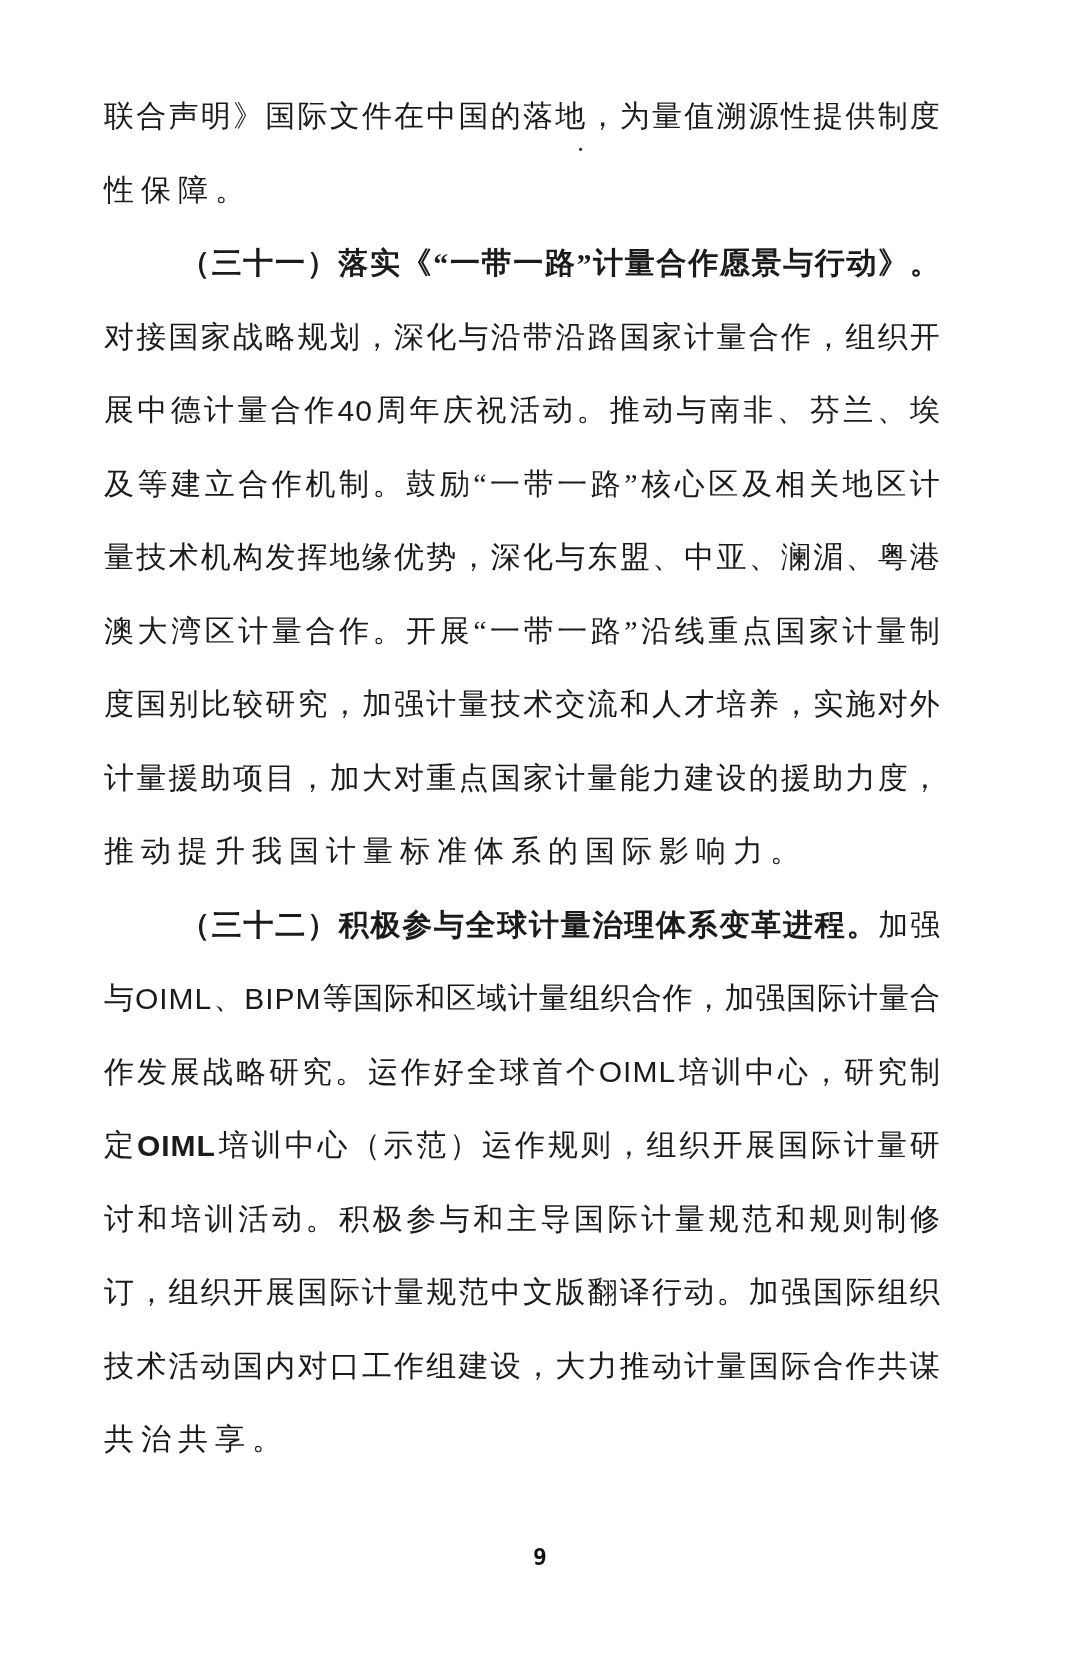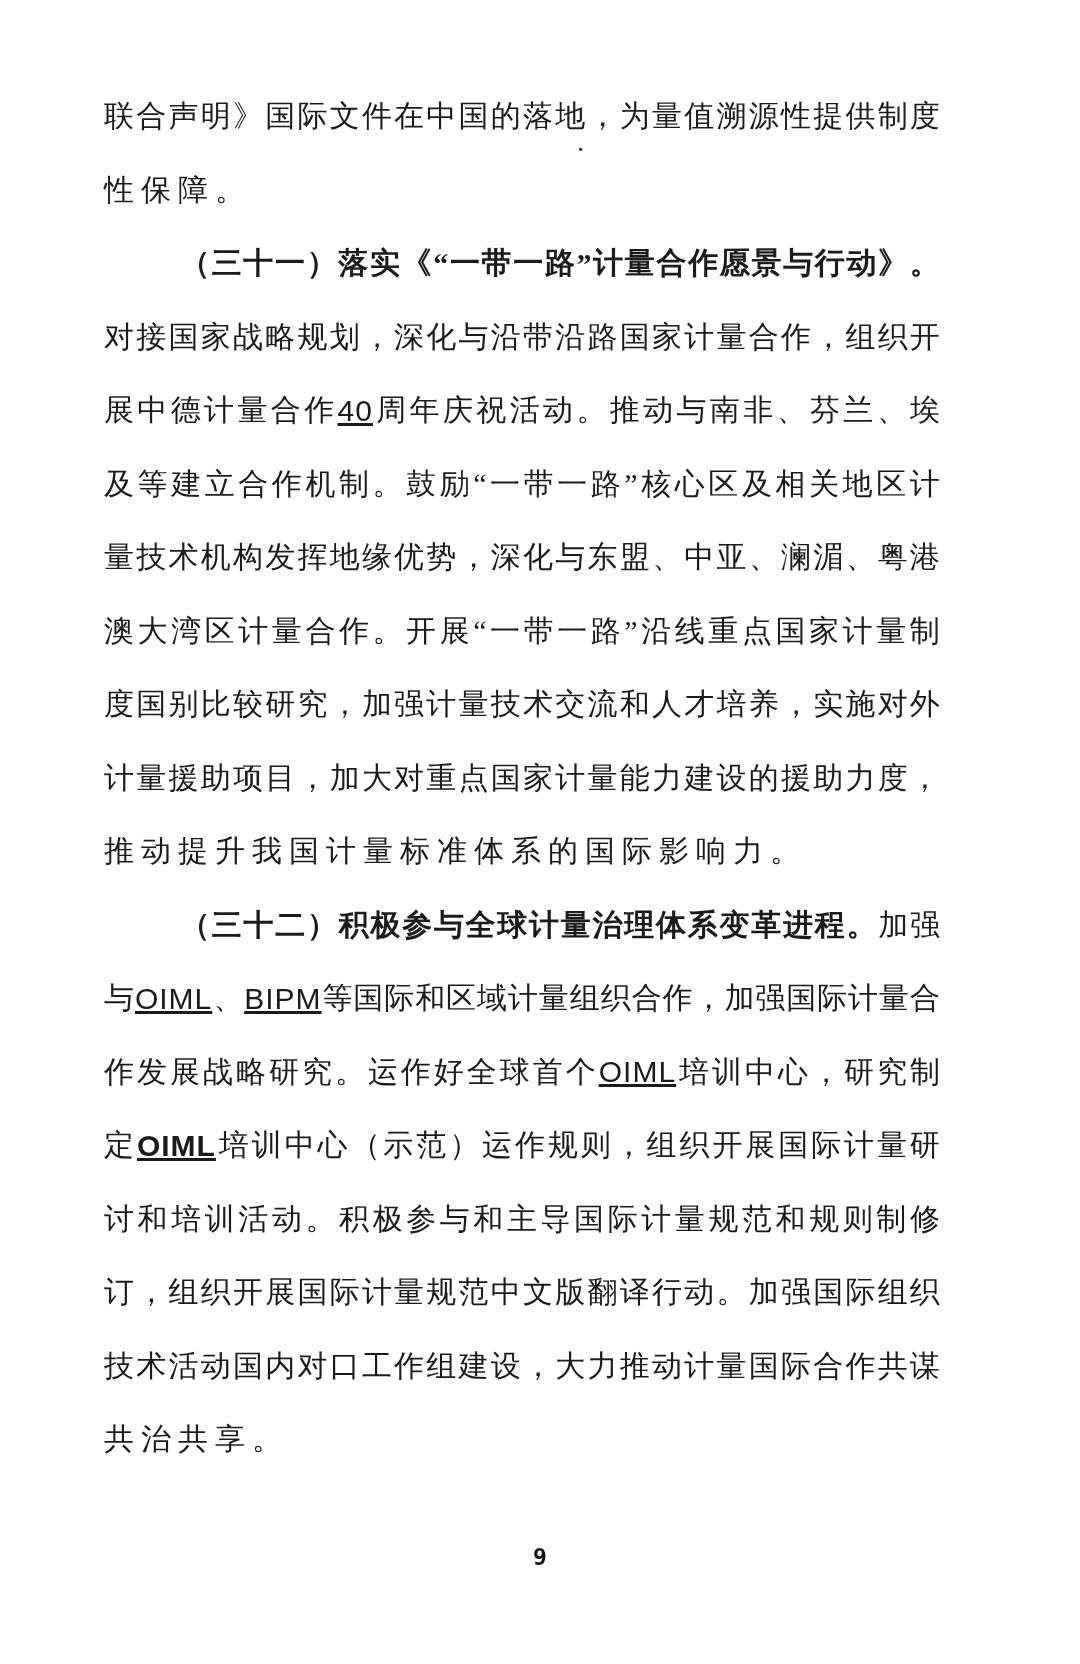--- a/index.html
+++ b/index.html
@@ -25,21 +25,21 @@
     align-items: center;
     height: 73.5px;
     font-size: 30px;
     white-space: nowrap;
   }
   .line.justify { justify-content: space-between; }
   .line:not(.justify) { justify-content: flex-start; gap: 7px; }
   .line.indent { padding-left: 76px; }
   .tok { display: inline-block; }
   .tok.bold { font-weight: 700; }
-  .tok.latin { letter-spacing: 1px; font-family: "Liberation Sans", sans-serif; text-decoration: underline; }
+  .tok.latin { letter-spacing: 1px; font-family: "Liberation Sans", sans-serif; }
   .artifact-dot {
     position: absolute;
     left: 576px; top: 136px;
     font-size: 28px;
     color: #2a2a2a;
     line-height: 28px;
   }
   .page-number {
     position: absolute;
     left: 0; right: 0;

